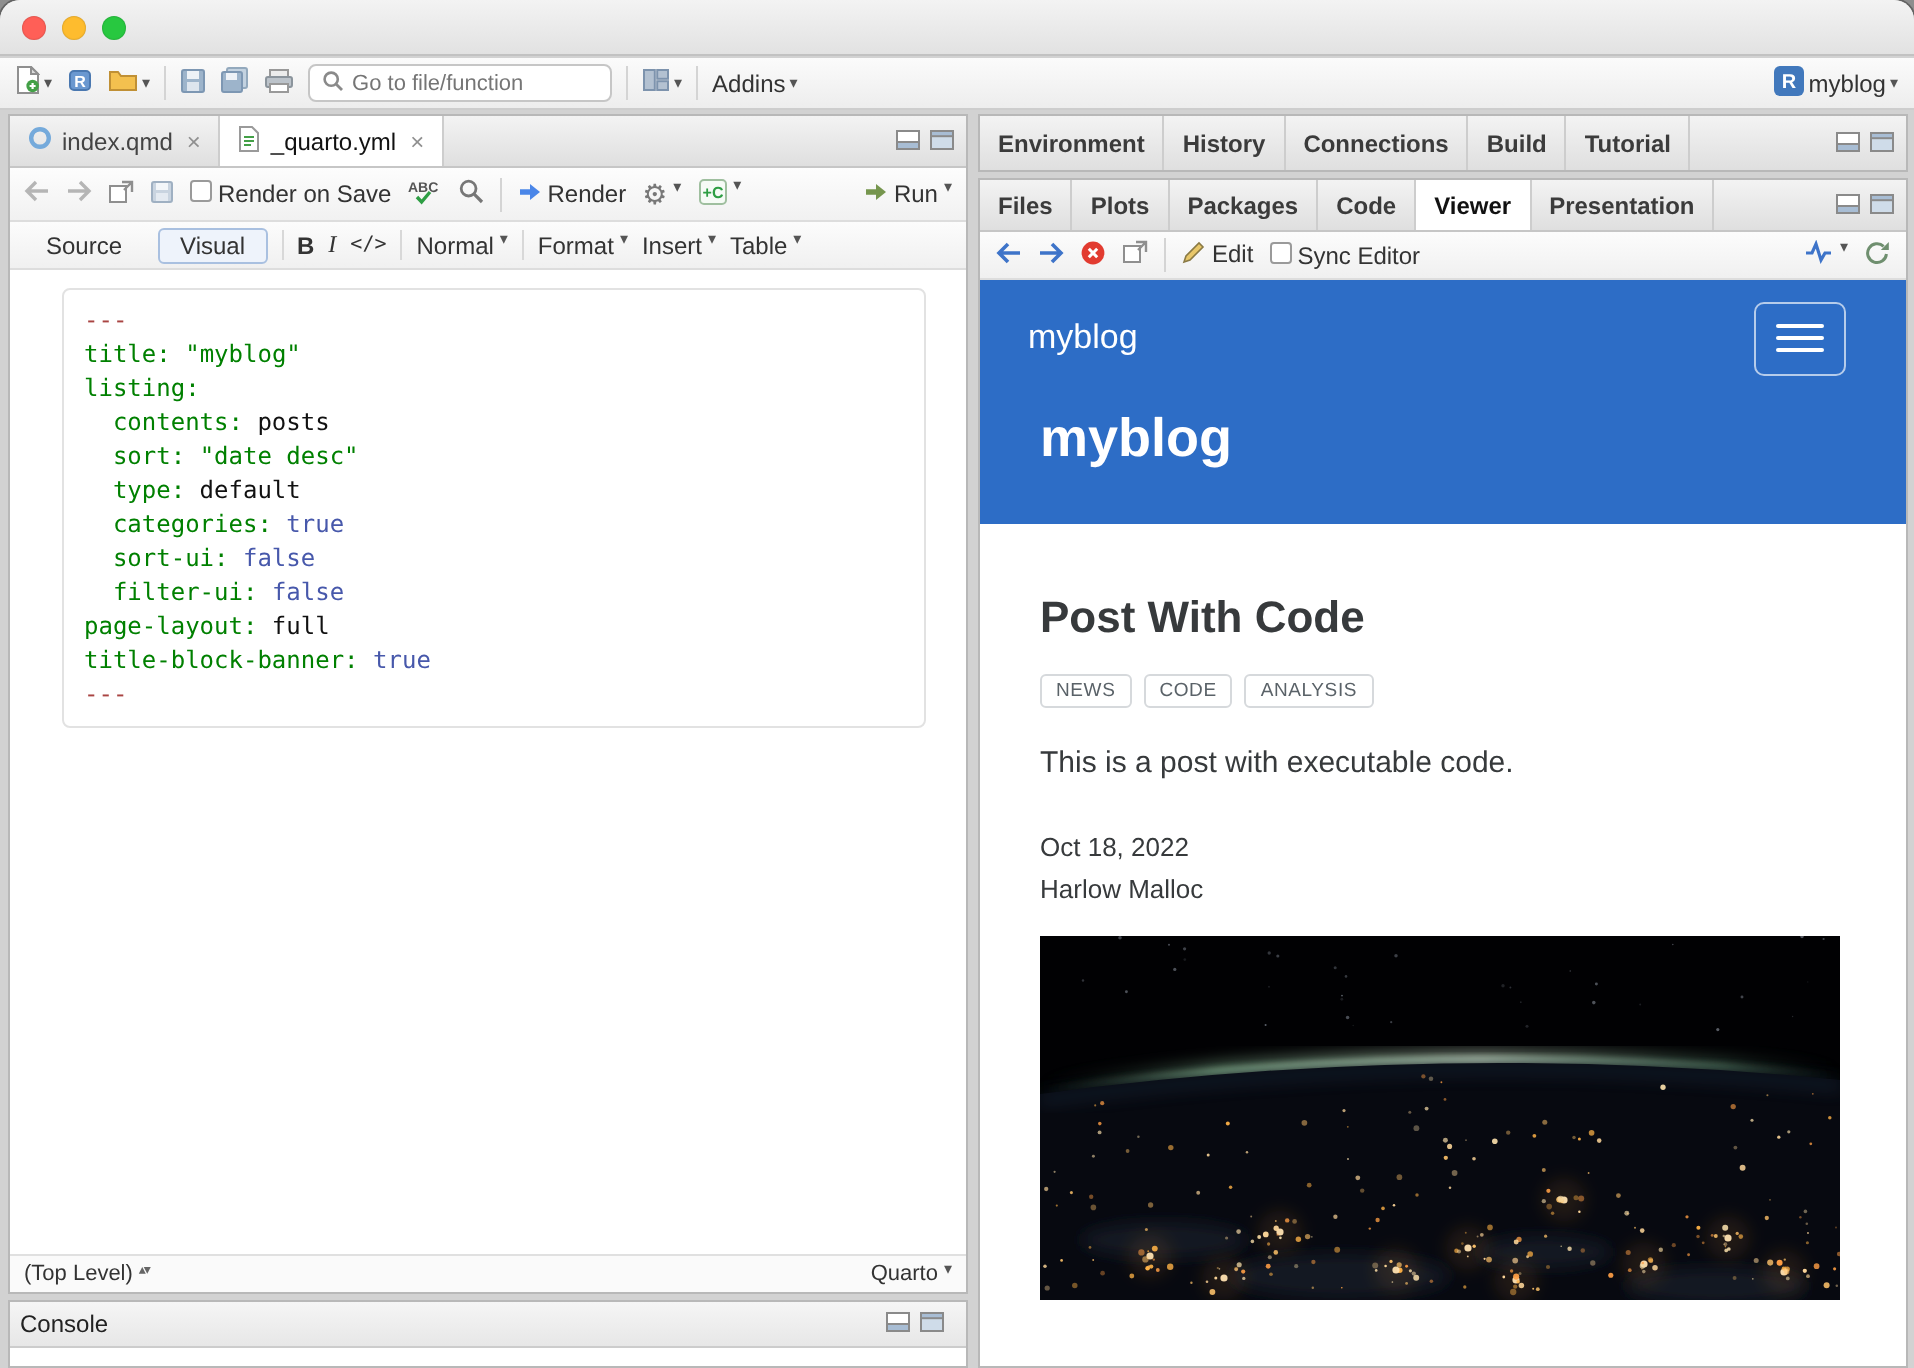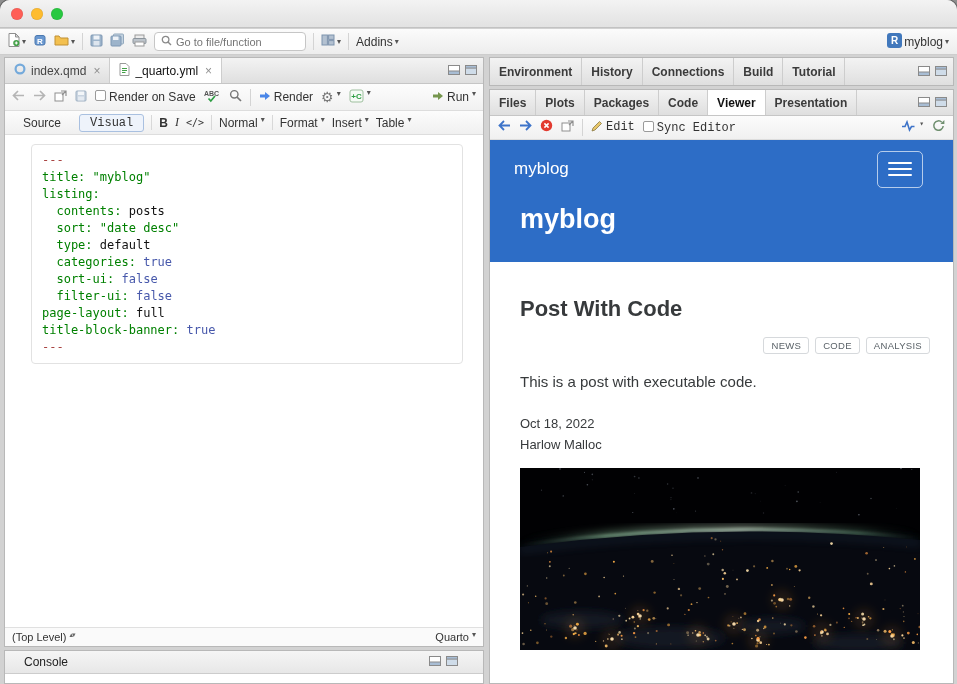--- a/index.html
+++ b/index.html
@@ -38,54 +38,54 @@
   .pane-btns{margin-left:auto;display:flex;align-items:center;gap:5px;padding-right:6px;}
 
   
   .ed-toolbar{height:27px;flex:none;display:flex;align-items:center;gap:8px;padding:0 7px;background:linear-gradient(#fdfdfd,#f1f1f1);border-bottom:1px solid #ddd;font-size:12px;color:#333;}
   .icon-btn{display:inline-flex;gap:3px;cursor:default;}
   .cb{width:11px;height:11px;border:1px solid #9a9a9a;border-radius:2px;background:#fff;display:inline-block;flex:none;}
   .gear{font-size:14px;color:#787878;line-height:1;}
 
   .fmt-bar{height:24px;flex:none;display:flex;align-items:center;gap:7px;padding:0 7px;background:linear-gradient(#fcfcfc,#f0f0f0);border-bottom:1px solid #ddd;font-size:12px;color:#333;}
   .seg-btn{padding:1px 10px;border:1px solid transparent;border-radius:3px;}
-  .seg-btn.active{background:#eef3fb;border-color:#a9c0e0;font-family:Liberation Mono, monospace;}
+  .seg-btn.active{background:#eef3fb;border-color:#a9c0e0;}
   .fmt-sep{width:1px;height:15px;background:#d8d8d8;}
   .fmt-b{font-weight:700;}
   .fmt-i{font-style:italic;font-family:"Liberation Serif",serif;}
   .fmt-code{font-family:"DejaVu Sans Mono",monospace;font-size:10px;}
 
   .ed-content{flex:1;background:#fff;overflow:hidden;}
   .yaml-box{margin:9px 20px 0 26px;border:1px solid #e2e2e2;border-radius:4px;padding:7px 10px;font-family:"DejaVu Sans Mono","Liberation Mono",monospace;font-size:12px;line-height:17px;white-space:pre;}
   .tok-key{color:#008000;}
   .tok-string{color:#008000;}
   .tok-bool{color:#4758ab;}
   .tok-plain{color:#111;}
   .tok-delim{color:#a94442;}
 
   .ed-status{height:19px;flex:none;display:flex;align-items:center;padding:0 7px;font-size:11px;color:#333;background:#fafafa;border-top:1px solid #e0e0e0;gap:3px;}
   .updown{font-size:7px;letter-spacing:-1px;color:#666;}
 
   
-  .chead{height:23px;flex:none;display:flex;align-items:center;padding:0 19px;background:linear-gradient(#f5f5f5,#e7e7e7);border-bottom:1px solid #ccc;font-size:12px;color:#222;}
+  .chead{height:23px;flex:none;display:flex;align-items:center;padding:0 5px;background:linear-gradient(#f5f5f5,#e7e7e7);border-bottom:1px solid #ccc;font-size:12px;color:#222;}
   .cbody{flex:1;background:#fff;}
 
   
-  .vw-toolbar{height:24px;flex:none;display:flex;align-items:center;gap:8px;padding:0 8px;background:linear-gradient(#fcfcfc,#f0f0f0);border-bottom:1px solid #ddd;font-size:12px;color:#333;font-family:Liberation Mono, monospace;}
+  .vw-toolbar{height:24px;flex:none;display:flex;align-items:center;gap:8px;padding:0 8px;background:linear-gradient(#fcfcfc,#f0f0f0);border-bottom:1px solid #ddd;font-size:12px;color:#333;}
   .viewer{flex:1;overflow:hidden;background:#fff;}
   .site-header{color:#fff;}
   .navbar{height:58px;display:flex;align-items:center;padding:0 30px 0 24px;}
   .nav-title{font-size:17px;}
   .hamburger{margin-left:auto;width:46px;height:37px;border:1px solid rgba(255,255,255,.65);border-radius:5px;background:transparent;display:flex;flex-direction:column;justify-content:center;align-items:center;gap:4px;cursor:pointer;}
   .hamburger i{display:block;width:24px;height:2px;background:#fff;border-radius:1px;}
   .banner{padding:6px 0 27px 30px;}
   .banner h1{font-size:27px;font-weight:700;}
   .post{padding:34px 0 0 30px;width:440px;}
   .post h2{font-size:22px;font-weight:600;color:#373a3c;margin-bottom:15px;}
-  .cats{display:flex;gap:6px;margin-bottom:19px;justify-content:flex-end;}
+  .cats{display:flex;gap:6px;margin-bottom:19px;}
   .cat{border:1px solid #d6d9dc;border-radius:3px;padding:2px 7px;font-size:9.5px;color:#5a6268;letter-spacing:.3px;}
   .desc{font-size:15px;color:#373a3c;margin-bottom:23px;}
   .meta{font-size:13px;color:#373a3c;line-height:21px;}
   .hero{width:400px;height:182px;margin-top:13px;background:#000;overflow:hidden;}
   svg text{font-family:"Liberation Sans",sans-serif;}
 </style>
 </head>
 <body>
 
 <div class="window">

